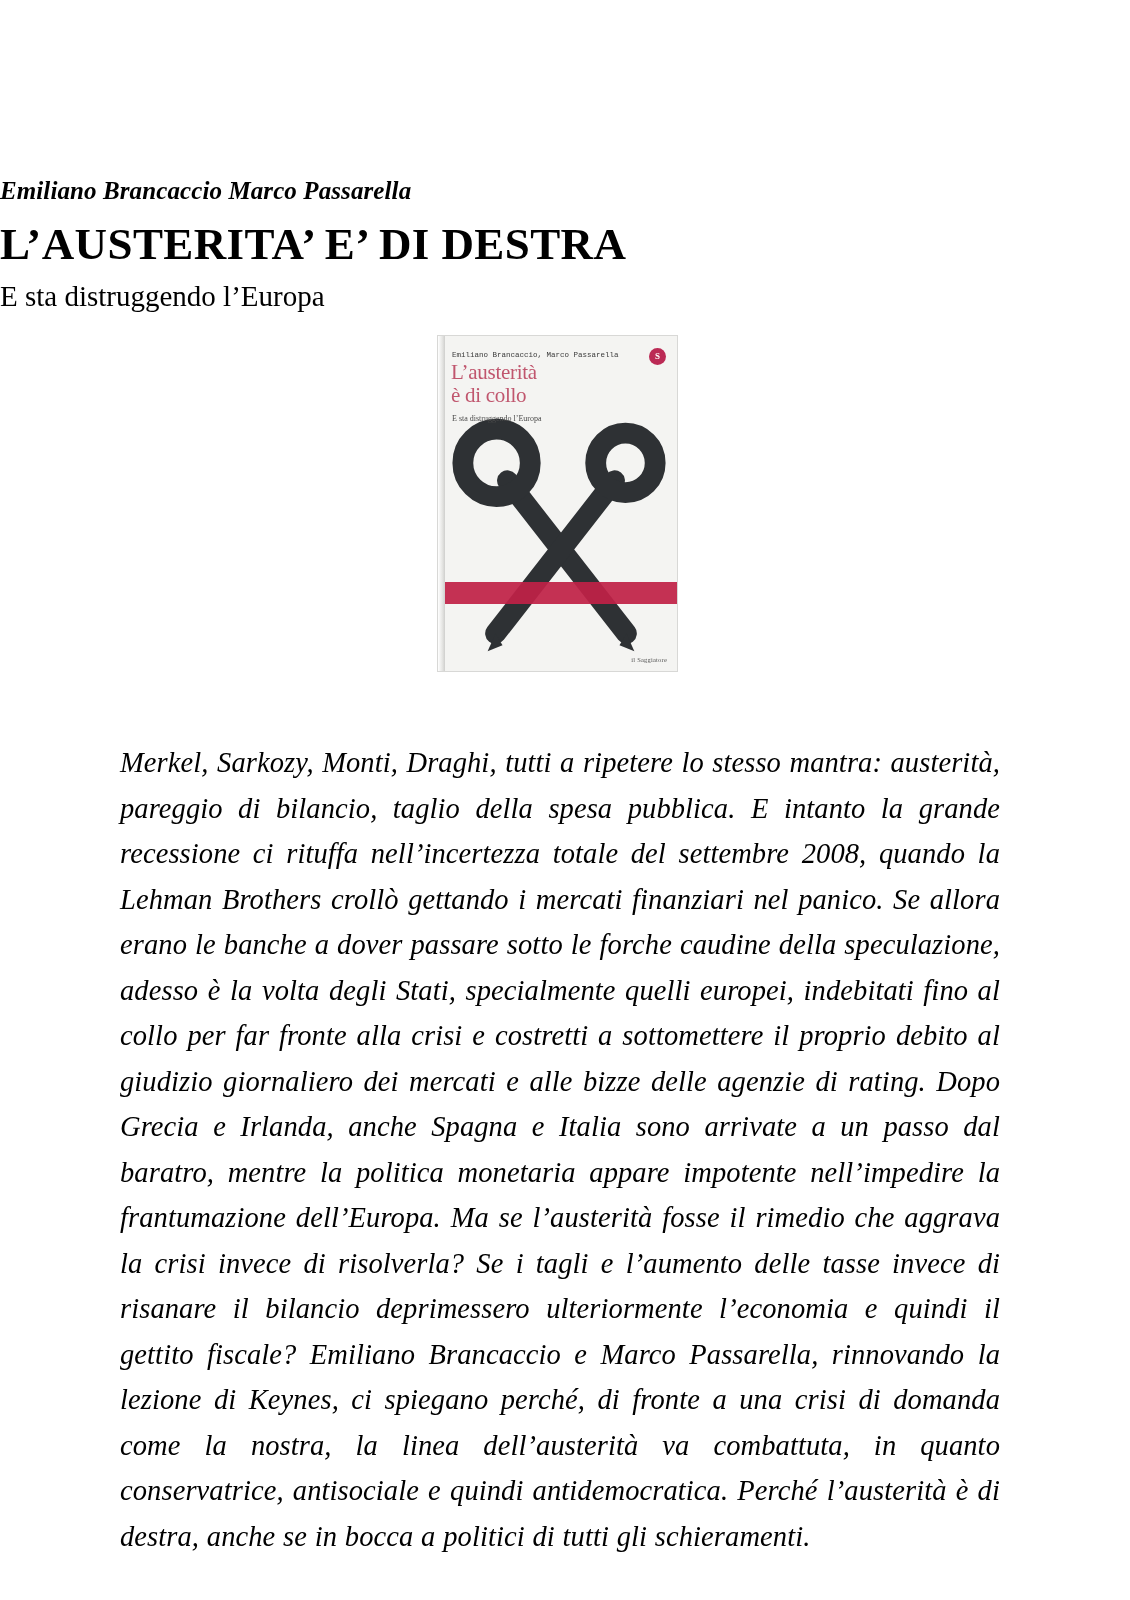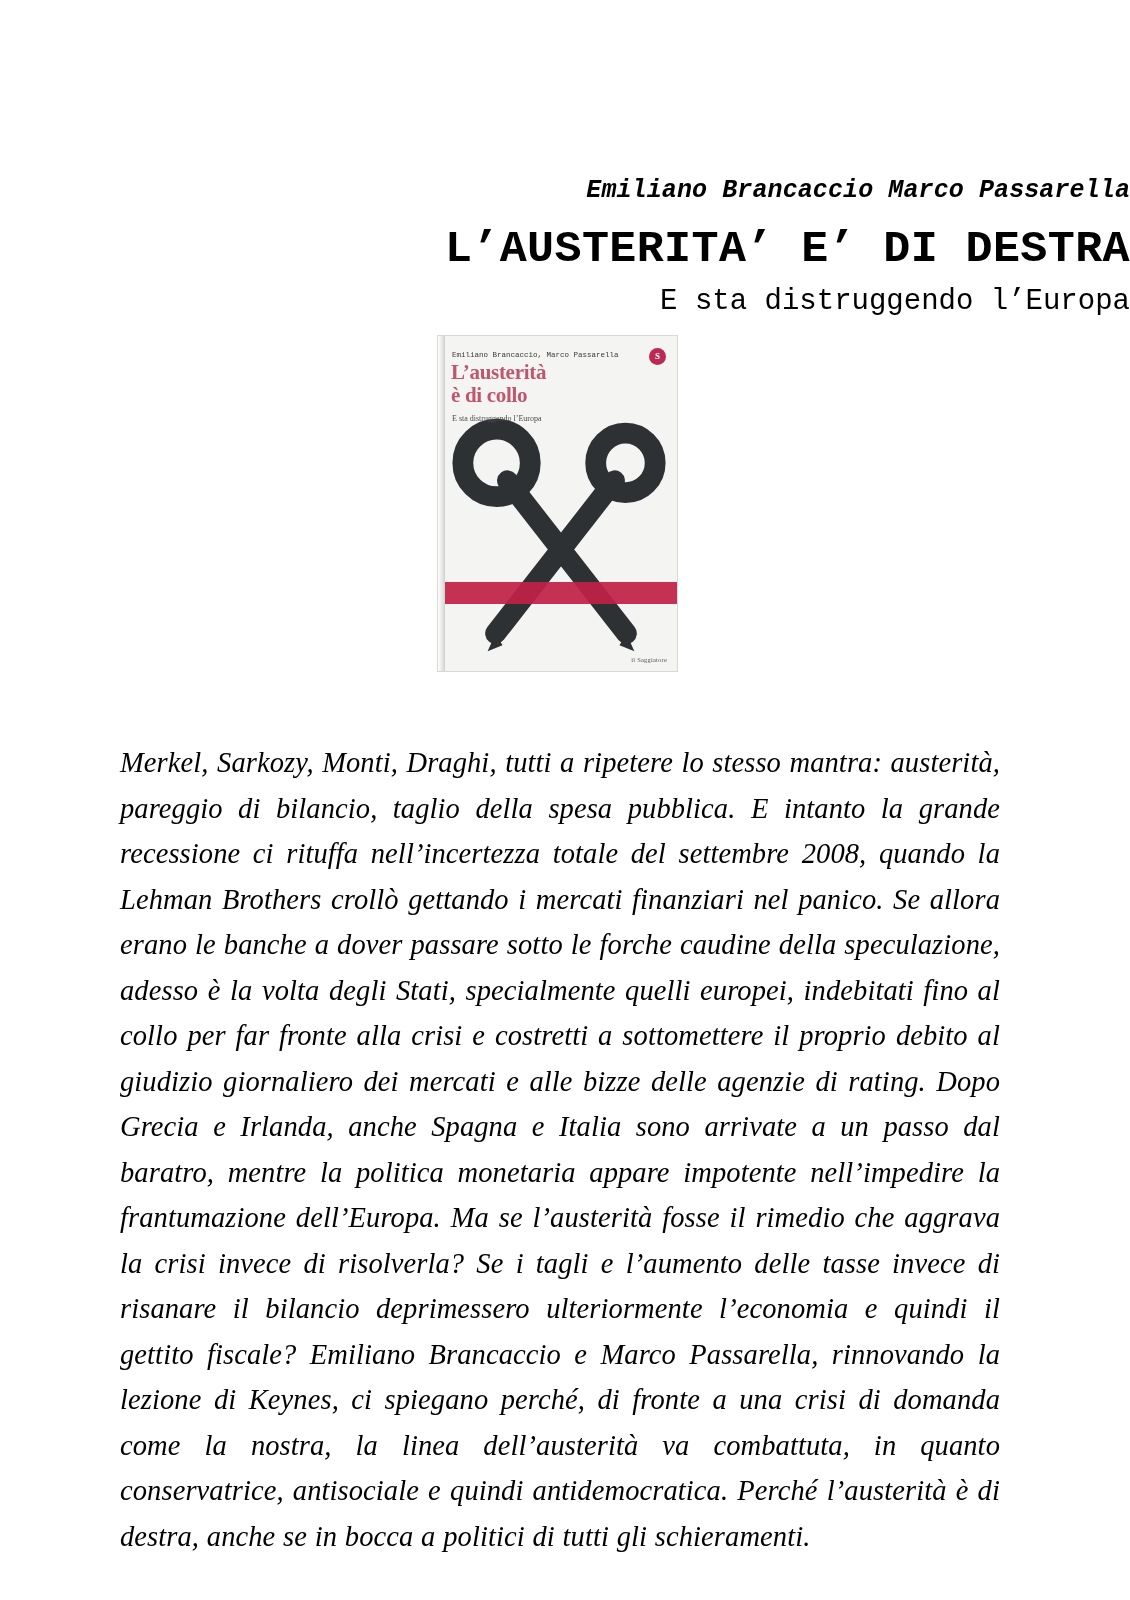--- a/index.html
+++ b/index.html
@@ -21,35 +21,34 @@
     inset: 0;
     background: #ffffff;
   }
 
   
   .header {
     position: absolute;
     left: 0;
     right: 0;
     top: 176px;
-    text-align: right;
-    font-family: Liberation Mono, monospace;
+    text-align: left;
   }
   .authors {
     font-weight: bold;
     font-style: italic;
     font-size: 25px;
     line-height: 30px;
     letter-spacing: 0.1px;
   }
   .main-title {
     font-weight: bold;
     font-size: 45px;
     line-height: 56px;
-    margin-top: 16px;
+    margin-top: 10px;
     letter-spacing: 0.4px;
   }
   .subtitle {
     font-size: 29px;
     line-height: 36px;
     margin-top: 6px;
   }
 
   
   .cover-wrap {
@@ -95,21 +94,21 @@
     white-space: nowrap;
     overflow: hidden;
   }
   .cover-title {
     position: absolute;
     left: 13px;
     top: 25px;
     right: 10px;
     font-size: 21px;
     line-height: 23px;
-    font-weight: bold;
+    font-weight: normal;
     color: #c0566e;
     font-family: "Liberation Serif", serif;
     letter-spacing: -0.3px;
   }
   .cover-title .l2 { display: block; }
   .cover-subtitle {
     position: absolute;
     left: 14px;
     top: 78px;
     right: 10px;

